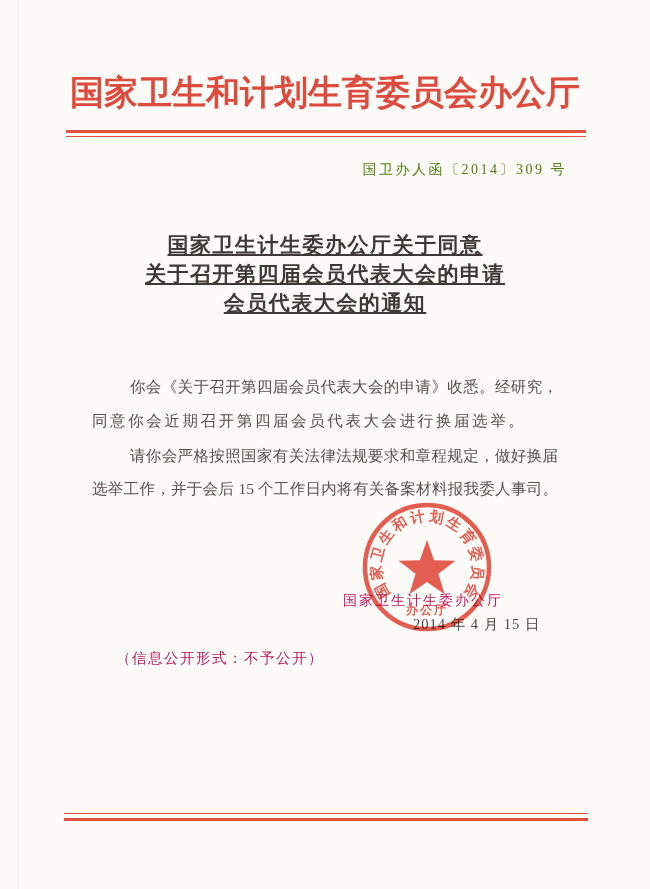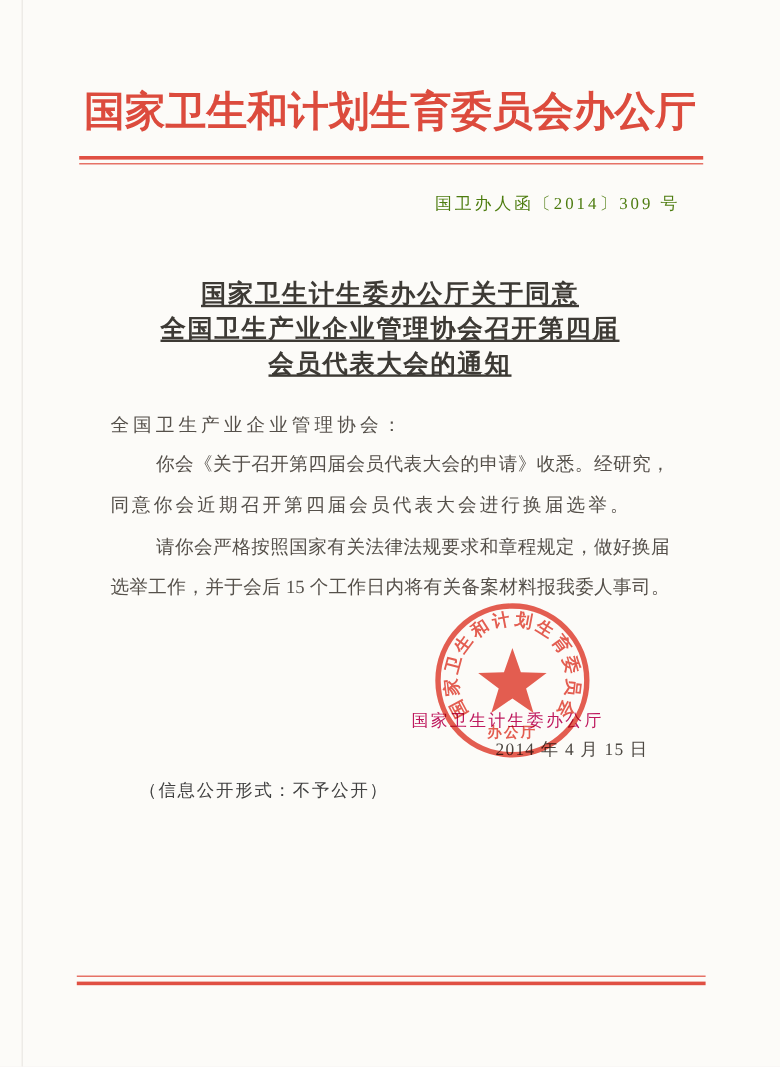--- a/index.html
+++ b/index.html
@@ -47,21 +47,21 @@
     position:absolute;top:592px;left:343px;font-size:14px;
     color:#be185d;letter-spacing:2px;white-space:nowrap;
   }
   .signature-date{
     position:absolute;top:615px;left:366px;font-size:14.5px;
     color:#4d4842;letter-spacing:1px;white-space:nowrap;margin-left:47px;
   }
 
   .disclosure{
     position:absolute;top:649px;left:116px;font-size:14.5px;
-    color:#404040;letter-spacing:1.5px;white-space:nowrap;
+    color:#be185d;letter-spacing:1.5px;white-space:nowrap;
   }
 
   .seal{
     position:absolute;left:355px;top:497px;width:144px;height:141px;
     opacity:.82;mix-blend-mode:multiply;pointer-events:none;
   }
   .seal svg{display:block;}
   .seal .ring{fill:none;stroke:var(--seal-red);stroke-width:4.5;}
   .seal text{fill:var(--seal-red);font-family:"Liberation Serif","DejaVu Serif",serif;font-weight:bold;}
   .seal .ring-char{font-size:14.5px;}
@@ -79,26 +79,25 @@
 
   <div class="org-title">国家卫生和计划生育委员会办公厅</div>
 
   <div class="rule hdr-thick"></div>
   <div class="rule hdr-thin"></div>
 
   <div class="doc-number">国卫办人函〔2014〕309 号</div>
 
   <div class="doc-title">
     <div>国家卫生计生委办公厅关于同意</div>
-    <div>全国卫生产业企业管理协会召开第四届</div>
+    <div>关于召开第四届会员代表大会的申请</div>
     <div>会员代表大会的通知</div>
   </div>
 
   <div class="body-block" style="top:344px;height:200px;">
-    <div class="line salutation">全国卫生产业企业管理协会：</div>
     <div class="line flush indent p1l1">你会《关于召开第四届会员代表大会的申请》收悉。经研究，</div>
     <div class="line p1l2">同意你会近期召开第四届会员代表大会进行换届选举。</div>
     <div class="line flush indent p2l1">请你会严格按照国家有关法律法规要求和章程规定，做好换届</div>
     <div class="line flush p2l2">选举工作，并于会后 15 个工作日内将有关备案材料报我委人事司。</div>
   </div>
 
   <div class="signature-org">国家卫生计生委办公厅</div>
   <div class="signature-date">2014 年 4 月 15 日</div>
 
   <div class="seal">

